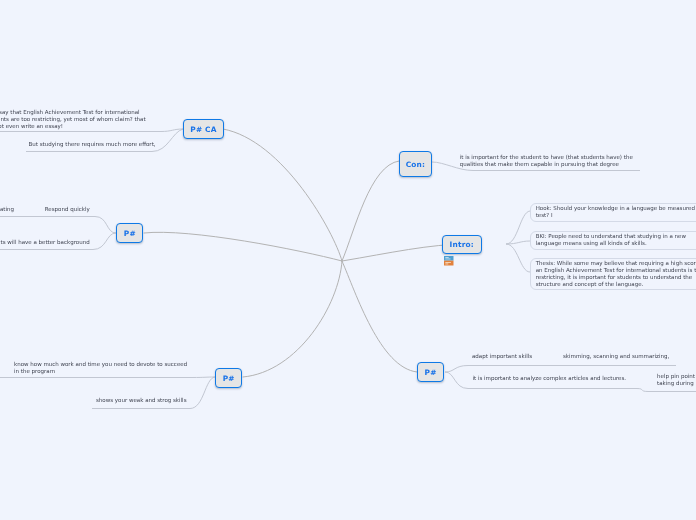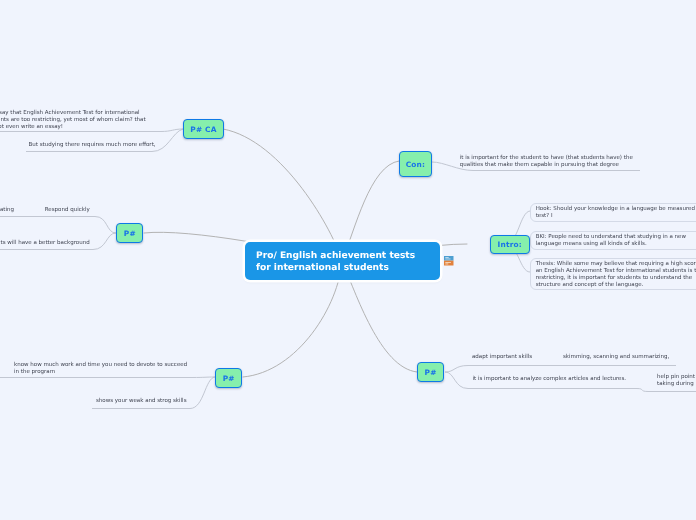--- a/index.html
+++ b/index.html
@@ -5,21 +5,21 @@
   html,body{margin:0;padding:0;}
   body{width:696px;height:520px;overflow:hidden;background:#f0f4fd;
        font-family:"DejaVu Sans", sans-serif;
        -webkit-font-smoothing:antialiased;
        text-rendering:geometricPrecision;}
   #stage{position:relative;width:696px;height:520px;overflow:hidden;}
   svg.links{position:absolute;left:0;top:0;width:696px;height:520px;pointer-events:none;}
   .node{position:absolute;box-sizing:border-box;}
 
   
-  .chip{background:#86efac;border:1.6px solid #0e79e6;border-radius:4px;
+  .chip{background:#e5e5e5;border:1.6px solid #0e79e6;border-radius:4px;
         color:#1a73e8;font-weight:bold;font-size:7.4px;line-height:6px;letter-spacing:.2px;
         display:flex;align-items:center;justify-content:center;
         padding-top:2px;box-sizing:border-box;
         box-shadow:0 1px 2px rgba(40,60,90,.30);z-index:5;}
 
   
   .root{background:#1a96e7;color:#ffffff;font-weight:bold;font-size:9.1px;
         line-height:11.5px;border-radius:5px;padding:9px 11px;
         box-shadow:0 0 0 2.5px #ffffff, 0 2px 3px rgba(40,60,90,.13);
         white-space:pre-line;z-index:6;}
@@ -70,37 +70,35 @@
 
       <path d="M506,244 C518,244 520,212 530,211"></path>
       <path d="M506,244 C518,244 520,241 530,241"></path>
       <path d="M506,244 C518,244 520,272 530,272"></path>
 
       <path d="M676,365.5 L468,365.5 C454,365.5 455,372 445,372"></path>
       <path d="M700,391.5 L648,391.5 C639,391.5 645,388.5 637,388.5 L468,388.5 C454,388.5 455,372 445,372"></path>
     </g>
   </svg>
 
-  <div class="node root" style="left:245px;top:242px;width:195px;height:38px;">Pro/ English achievement tests
-for international students</div>
 
   <svg class="node rooticon" style="left:444px;top:256px;width:9.5px;height:9.5px;" viewBox="0 0 9.5 9.5">
     <rect x="0" y="0" width="9.5" height="4.6" fill="#4e9fd1"></rect>
     <rect x="0" y="4.6" width="9.5" height="4.9" fill="#e2813c"></rect>
     <rect x="1.3" y="1.1" width="3.4" height="0.9" fill="#c6e0ef"></rect>
     <rect x="1.3" y="2.5" width="5.2" height="0.9" fill="#c6e0ef"></rect>
     <rect x="1.3" y="6.0" width="5.6" height="0.9" fill="#f6dabc"></rect>
     <rect x="1.3" y="7.5" width="3.0" height="0.9" fill="#f6dabc"></rect>
   </svg>
 
   <div class="node chip" style="left:183.3px;top:118.8px;width:40.3px;height:20px;">P# CA</div>
   <div class="node chip" style="left:116.1px;top:222.9px;width:27.4px;height:19.9px;">P#</div>
   <div class="node chip" style="left:214.9px;top:367.8px;width:27.6px;height:20px;">P#</div>
   <div class="node chip" style="left:398.8px;top:151.4px;width:33.2px;height:26px;">Con:</div>
-  <div class="node chip" style="left:490px;top:234.6px;width:39.5px;height:19.6px;">Intro:</div>
+  <div class="node chip" style="left:442px;top:234.6px;width:39.5px;height:19.6px;">Intro:</div>
   <div class="node chip" style="left:416.7px;top:361.8px;width:27.7px;height:20px;">P#</div>
 
   <div class="node txt" style="left:-15px;top:110px;">they say that English Achievement Test for international
 students are too restricting, yet most of whom claim? that
 cannot even write an essay!</div>
   <div class="node txt" style="left:28.6px;top:142px;">But studying there requires much more effort,</div>
   <div class="node txt" style="left:-28.7px;top:207px;">communicating</div>
   <div class="node txt" style="left:44.8px;top:207px;">Respond quickly</div>
   <div class="node txt" style="left:-18.3px;top:240px;">students will have a better background</div>
   <div class="node txt" style="left:14px;top:362px;">know how much work and time you need to devote to succeed

